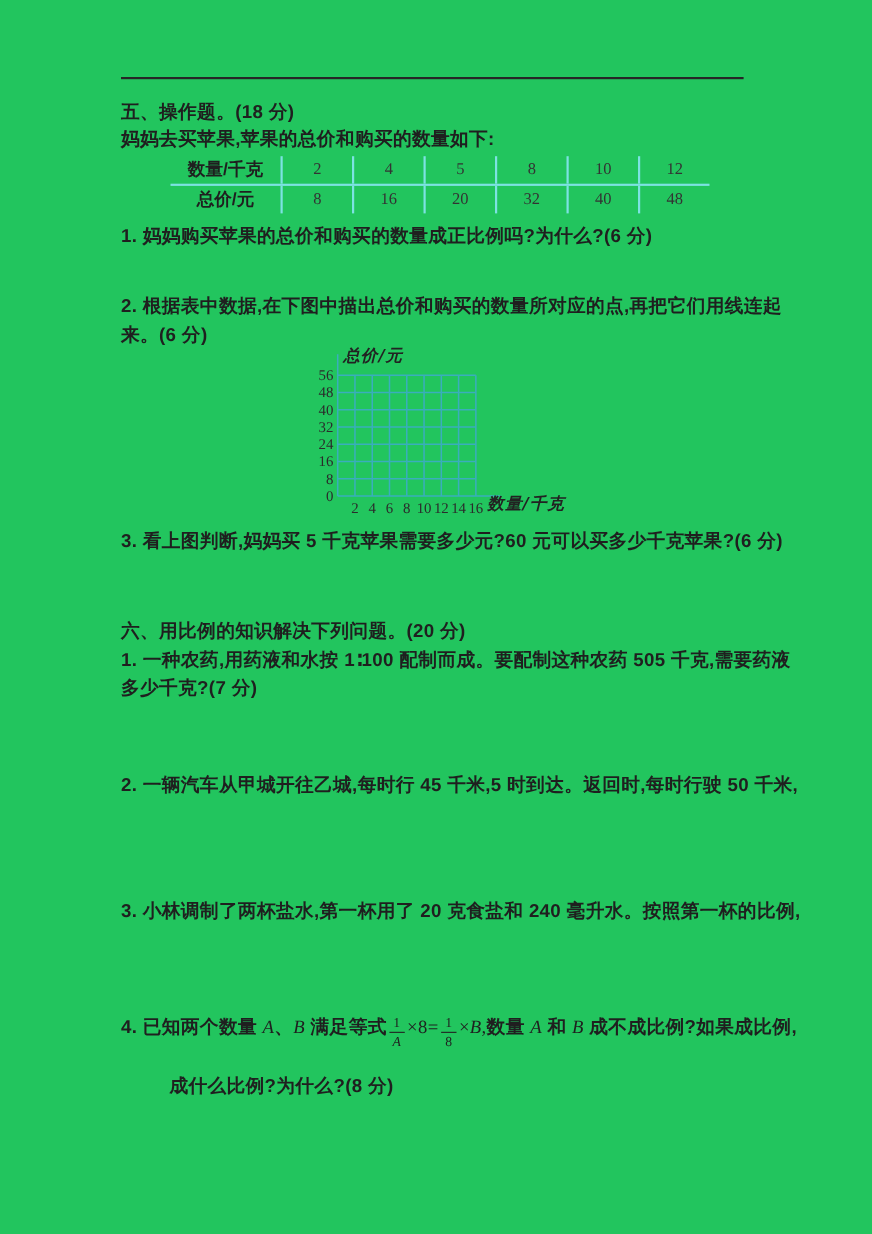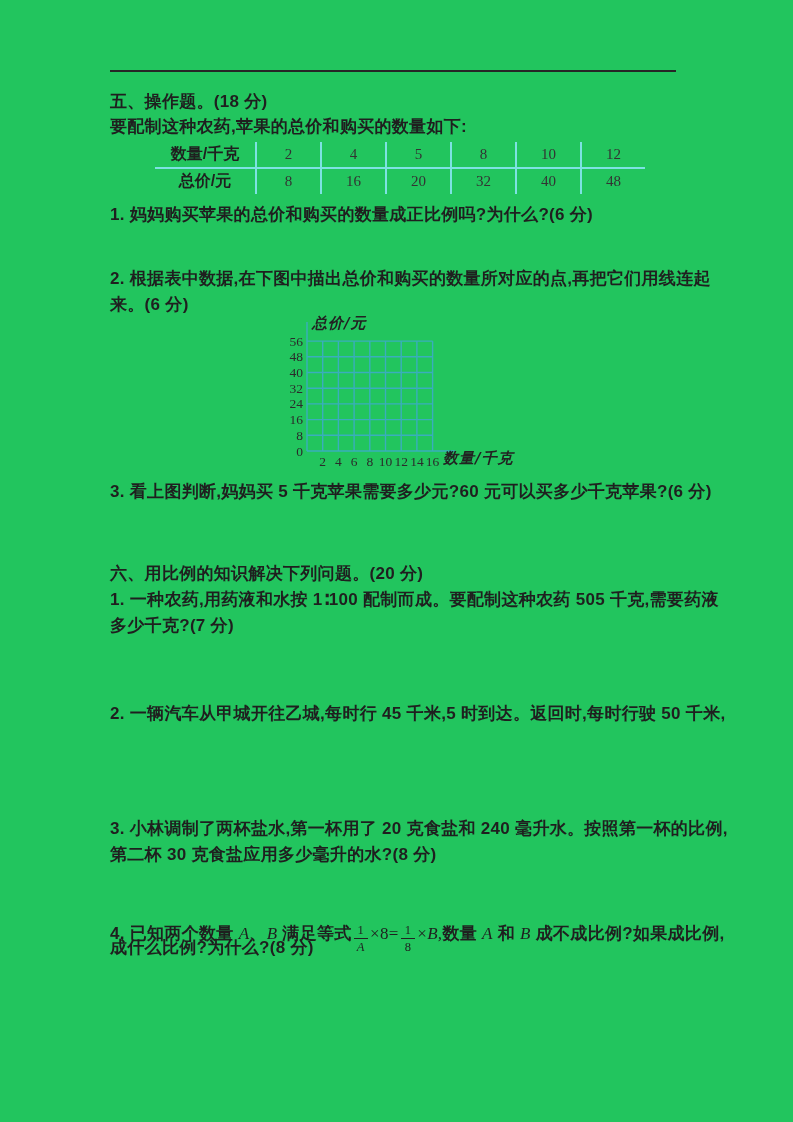--- a/index.html
+++ b/index.html
@@ -51,21 +51,21 @@
   .op { font-family:"Liberation Serif", serif; font-weight:400; }
 </style>
 </head>
 <body>
 
 <div id="page">
 
   <div class="toprule"></div>
 
   <div class="t" style="top:89px;">五、操作题。(18 分)</div>
-  <div class="t" style="top:114px;">要配制这种农药,苹果的总价和购买的数量如下:</div>
+  <div class="t" style="top:114px;">妈妈去买苹果,苹果的总价和购买的数量如下:</div>
 
   <div class="dtable">
     <div class="dt-row r1">
       <div class="dt-h">数量/千克</div>
       <div class="dt-c">2</div>
       <div class="dt-c">4</div>
       <div class="dt-c">5</div>
       <div class="dt-c">8</div>
       <div class="dt-c">10</div>
       <div class="dt-c">12</div>
@@ -129,20 +129,19 @@
     <span class="axlab xlab">数量/千克</span>
   </div>
 
   <div class="t" style="top:479px;">3. 看上图判断,妈妈买 5 千克苹果需要多少元?60 元可以买多少千克苹果?(6 分)</div>
 
   <div class="t" style="top:561px;">六、用比例的知识解决下列问题。(20 分)</div>
   <div class="t" style="top:587px;">1. 一种农药,用药液和水按 1∶100 配制而成。要配制这种农药 505 千克,需要药液</div>
   <div class="t" style="top:613px;">多少千克?(7 分)</div>
   <div class="t" style="top:701px;">2. 一辆汽车从甲城开往乙城,每时行 45 千米,5 时到达。返回时,每时行驶 50 千米,</div>
   <div class="t" style="top:816px;">3. 小林调制了两杯盐水,第一杯用了 20 克食盐和 240 毫升水。按照第一杯的比例,</div>
-  <div class="t" style="top:842px;">第二杯 30 克食盐应用多少毫升的水?(8 分)</div>
 
   <div class="t q4line" style="top:912px;">
     <span>4. 已知两个数量 </span><span class="var">A</span><span>、</span><span class="var">B</span><span> 满足等式</span><span class="frac"><span class="fn">1</span><span class="fd it">A</span></span><span class="op">×8</span><span class="op">=</span><span class="frac"><span class="fn">1</span><span class="fd">8</span></span><span class="op">×</span><span class="var">B,</span><span>数量 </span><span class="var">A</span><span> 和 </span><span class="var">B</span><span> 成不成比例?如果成比例,</span>
   </div>
-  <div class="t" style="top:935px;">成什么比例?为什么?(8 分)</div>
+  <div class="t" style="top:975px;margin-left:44px;">成什么比例?为什么?(8 分)</div>
 
 </div>
 
 </body></html>

